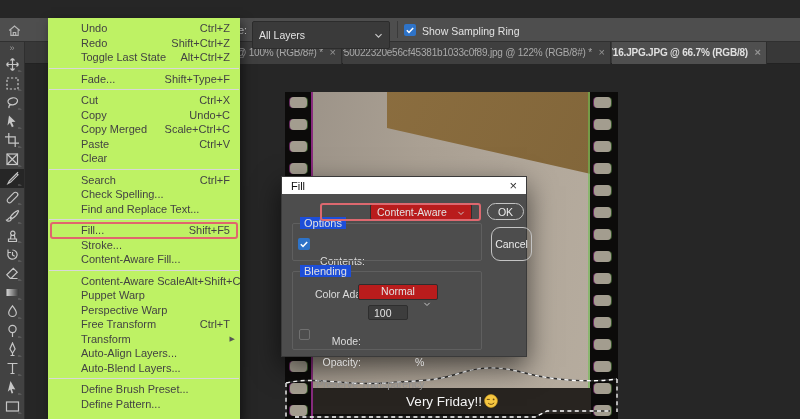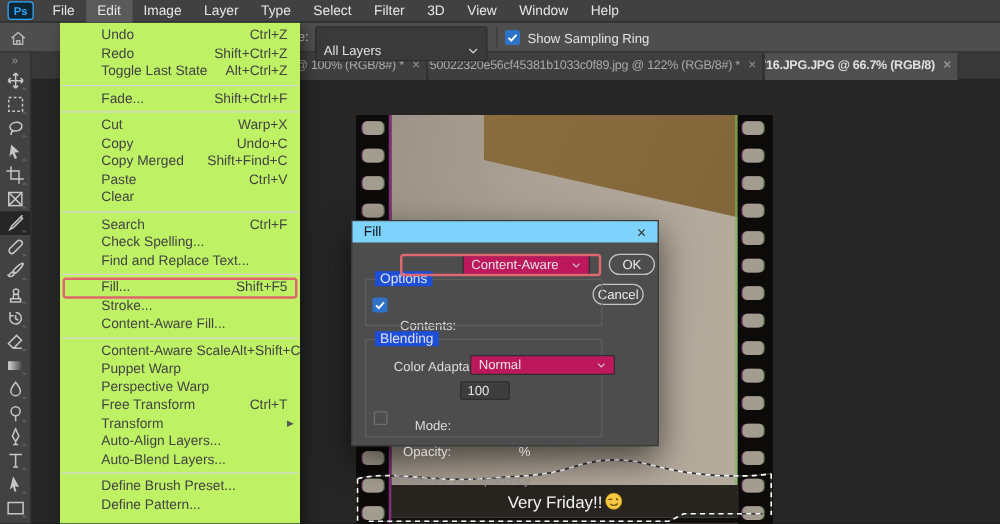--- a/index.html
+++ b/index.html
@@ -12,21 +12,21 @@
            font-size:9px;font-weight:bold;display:flex;align-items:center;justify-content:center;margin-right:6px;}
   .mb-item{padding:0 9px;font-size:11px;color:#e6e6e6;height:18px;line-height:18px;}
   .mb-item.active{background:#5a5a5a;}
   
   .optionsbar{position:absolute;left:0;top:18px;width:800px;height:24px;background:#4e4e4e;
               border-bottom:1px solid #303030;z-index:30;box-sizing:border-box;}
   .home-btn{position:absolute;left:5px;top:3px;width:18px;height:18px;display:flex;align-items:center;justify-content:center;}
   .home-btn svg{stroke:#b5b5b5;fill:none;stroke-width:1.4;}
   .sample-label{position:absolute;left:205px;top:6px;width:42px;text-align:right;font-size:10.5px;color:#dadada;}
   .dd{background:#3a3a3a;border:1px solid #2c2c2c;border-radius:2px;color:#e3e3e3;font-size:10.5px;
-      display:flex;padding:13px 6px;box-sizing:border-box;}
+      display:flex;align-items:center;padding:13px 6px;box-sizing:border-box;}
   .dd .chev{margin-left:auto;}
   .chev svg{stroke:#c9c9c9;fill:none;stroke-width:1.3;}
   .all-layers{position:absolute;left:252px;top:3px;width:138px;height:17px;}
   .ob-sep{position:absolute;left:397px;top:3px;width:1px;height:17px;background:#3a3a3a;}
   .checkbox{width:12px;height:12px;border-radius:2px;background:#2e73c8;display:flex;align-items:center;justify-content:center;}
   .checkbox svg{stroke:#fff;fill:none;stroke-width:1.7;}
   .ob-check{position:absolute;left:404px;top:6px;}
   .ob-check-label{position:absolute;left:422px;top:7px;font-size:10.5px;color:#e2e2e2;}
   
   .tabbar{position:absolute;left:0;top:42px;width:800px;height:22px;background:#383838;
@@ -73,27 +73,27 @@
   .mi{height:14.5px;display:flex;align-items:center;padding:0 8px 0 33px;font-size:11px;color:#434343;position:relative;}
   .mi .ml{white-space:nowrap;}
   .mi .ms{margin-left:auto;white-space:nowrap;padding-right:2px;}
   .mi .sub{position:absolute;right:5px;font-size:7px;color:#555;}
   .msep{height:1px;background:#d8d8d8;margin:3px 1px;}
   .mi.hl::after{content:"";position:absolute;left:2px;right:2px;top:-1px;bottom:-1px;
                 border:2px solid #e0666d;border-radius:3px;}
   
   .dialog{position:absolute;left:281px;top:176px;width:246px;height:181px;z-index:60;background:#4d4d4d;
           border:1px solid #3a3a3a;box-shadow:0 10px 26px rgba(0,0,0,.6);box-sizing:border-box;}
-  .dlg-title{height:17px;background:#7dd3fc;display:flex;align-items:center;padding-left:9px;
+  .dlg-title{height:17px;background:#ffffff;display:flex;align-items:center;padding-left:9px;
              font-size:11px;color:#111;}
   .dlg-close{margin-left:auto;padding-right:9px;color:#333;font-size:13px;line-height:13px;}
   .dlg-label{position:absolute;font-size:10.5px;color:#dcdcdc;text-align:right;margin-top:48px;}
   .red-box{position:absolute;left:38px;top:26px;width:161px;height:18px;border:2px solid #dd686f;
            border-radius:3px;box-sizing:border-box;z-index:2;}
-  .dd-dark{position:absolute;background:#be185d;border:1px solid #2e2e2e;border-radius:2px;color:#e3e3e3;
+  .dd-dark{position:absolute;background:#b91c1c;border:1px solid #2e2e2e;border-radius:2px;color:#e3e3e3;
            font-size:10.5px;display:flex;align-items:center;padding:0 6px;box-sizing:border-box;}
   .dd-dark .chev{margin-left:auto;}
   .pill{position:absolute;border:1.5px solid #c4c4c4;border-radius:9px;color:#ececec;font-size:10.5px;
         display:flex;align-items:center;justify-content:center;box-sizing:border-box;}
   .group{position:absolute;border:1px solid #5f5f5f;border-radius:2px;}
   .group-title{position:absolute;font-size:11px;color:#e0e0e0;background:#1d4ed8;padding:0 4px;}
   .num-input{position:absolute;background:#3d3d3d;border:1px solid #2e2e2e;border-radius:2px;color:#e3e3e3;
              font-size:10.5px;padding:0 5px;box-sizing:border-box;font-family:"Liberation Sans",sans-serif;}
   .checkbox-off{width:11px;height:11px;border:1px solid #707070;border-radius:2px;background:transparent;box-sizing:border-box;}
   .dis-label{color:#8f8f8f !important;}
@@ -159,36 +159,20 @@
         <path d="M1 291 C30 284 60 294 100 291 S150 289 172 282 C197 274 214 274 240 281 S305 291 332 287" stroke="#333" stroke-width="1.4"></path>
         <path d="M1 291 C30 284 60 294 100 291 S150 289 172 282 C197 274 214 274 240 281 S305 291 332 287" stroke="#fff" stroke-width="1.4" stroke-dasharray="4 3.4"></path>
         <path d="M1 291 V325 M332 287 V320" stroke="#333" stroke-width="1.3"></path>
         <path d="M1 291 V325 M332 287 V320" stroke="#fff" stroke-width="1.3" stroke-dasharray="4 3.4"></path>
         <path d="M10 325 H250 L262 319 H325" stroke="#333" stroke-width="1.3"></path>
         <path d="M10 325 H250 L262 319 H325" stroke="#fff" stroke-width="1.3" stroke-dasharray="4 3.4"></path>
       </g>
     </svg>
   </div>
 
-  <div class="menubar">
-    <div class="ps-logo">Ps</div>
-    <div id="mb-items" style="display:flex;height:18px;">
-        <div class="mb-item">File</div>
-        <div class="mb-item active">Edit</div>
-        <div class="mb-item">Image</div>
-        <div class="mb-item">Layer</div>
-        <div class="mb-item">Type</div>
-        <div class="mb-item">Select</div>
-        <div class="mb-item">Filter</div>
-        <div class="mb-item">3D</div>
-        <div class="mb-item">View</div>
-        <div class="mb-item">Window</div>
-        <div class="mb-item">Help</div>
-      </div>
-  </div>
 
   <div class="optionsbar">
     <div class="home-btn">
       <svg width="13" height="13" viewBox="0 0 16 16">
           <path d="M1.5 8l6.5-5.5L14.5 8M3.5 7v7h9V7M6.5 14v-3.5h3V14"></path>
         </svg>
     </div>
     <div class="sample-label">Sample:</div>
     <div class="dd all-layers">
       <span>All Layers</span>
@@ -340,34 +324,34 @@
         <span class="ml">Redo</span>
         <span class="ms">Shift+Ctrl+Z</span>
       </div>
       <div class="mi">
         <span class="ml">Toggle Last State</span>
         <span class="ms">Alt+Ctrl+Z</span>
       </div>
       <div class="msep"></div>
       <div class="mi">
         <span class="ml">Fade...</span>
-        <span class="ms">Shift+Ctrl+F</span>
+        <span class="ms">Shift+Type+F</span>
       </div>
       <div class="msep"></div>
       <div class="mi">
         <span class="ml">Cut</span>
-        <span class="ms">Warp+X</span>
+        <span class="ms">Ctrl+X</span>
       </div>
       <div class="mi">
         <span class="ml">Copy</span>
         <span class="ms">Undo+C</span>
       </div>
       <div class="mi">
         <span class="ml">Copy Merged</span>
-        <span class="ms">Shift+Find+C</span>
+        <span class="ms">Scale+Ctrl+C</span>
       </div>
       <div class="mi">
         <span class="ml">Paste</span>
         <span class="ms">Ctrl+V</span>
       </div>
       <div class="mi">
         <span class="ml">Clear</span>
       </div>
       <div class="msep"></div>
       <div class="mi">
@@ -434,35 +418,35 @@
     <div class="dlg-label" style="left:28px;top:30px;width:55px;">Contents:</div>
     <div class="dd-dark" style="left:88px;top:27px;width:102px;height:16px;">
       <span>Content-Aware</span>
       <span class="chev">
         <svg width="8" height="6" viewBox="0 0 10 8">
             <polyline points="1.5,2.5 5,6 8.5,2.5"></polyline>
           </svg>
       </span>
     </div>
     <div class="pill" style="left:205px;top:26px;width:37px;height:17px;">OK</div>
-    <div class="pill" style="left:192px;top:50px;width:41px;height:17px;">Cancel</div>
+    <div class="pill" style="left:209px;top:50px;width:41px;height:34px;">Cancel</div>
 
     <div class="group" style="left:10px;top:46px;width:188px;height:36px;"></div>
     <div class="group-title" style="left:18px;top:40px;">Options</div>
     <div class="checkbox" style="position:absolute;left:16px;top:61px;">
       <svg width="10" height="10" viewBox="0 0 11 11">
           <polyline points="2,5.8 4.4,8.2 9,3.2"></polyline>
         </svg>
     </div>
     <div class="dlg-label" style="left:33px;top:63px;text-align:left;">Color Adaptation</div>
 
     <div class="group" style="left:10px;top:94px;width:188px;height:77px;"></div>
     <div class="group-title" style="left:18px;top:88px;">Blending</div>
     <div class="dlg-label" style="left:40px;top:110px;width:39px;">Mode:</div>
-    <div class="dd-dark" style="left:94px;top:107px;width:116px;height:16px;">
+    <div class="dd-dark" style="left:76px;top:107px;width:80px;height:16px;flex-direction:column;">
       <span>Normal</span>
       <span class="chev">
         <svg width="8" height="6" viewBox="0 0 10 8">
             <polyline points="1.5,2.5 5,6 8.5,2.5"></polyline>
           </svg>
       </span>
     </div>
     <div class="dlg-label" style="left:33px;top:131px;width:46px;">Opacity:</div>
     <div class="num-input" style="left:86px;top:128px;width:40px;height:15px;line-height:15px;">100</div>
     <div class="dlg-label" style="left:133px;top:131px;text-align:left;">%</div>

